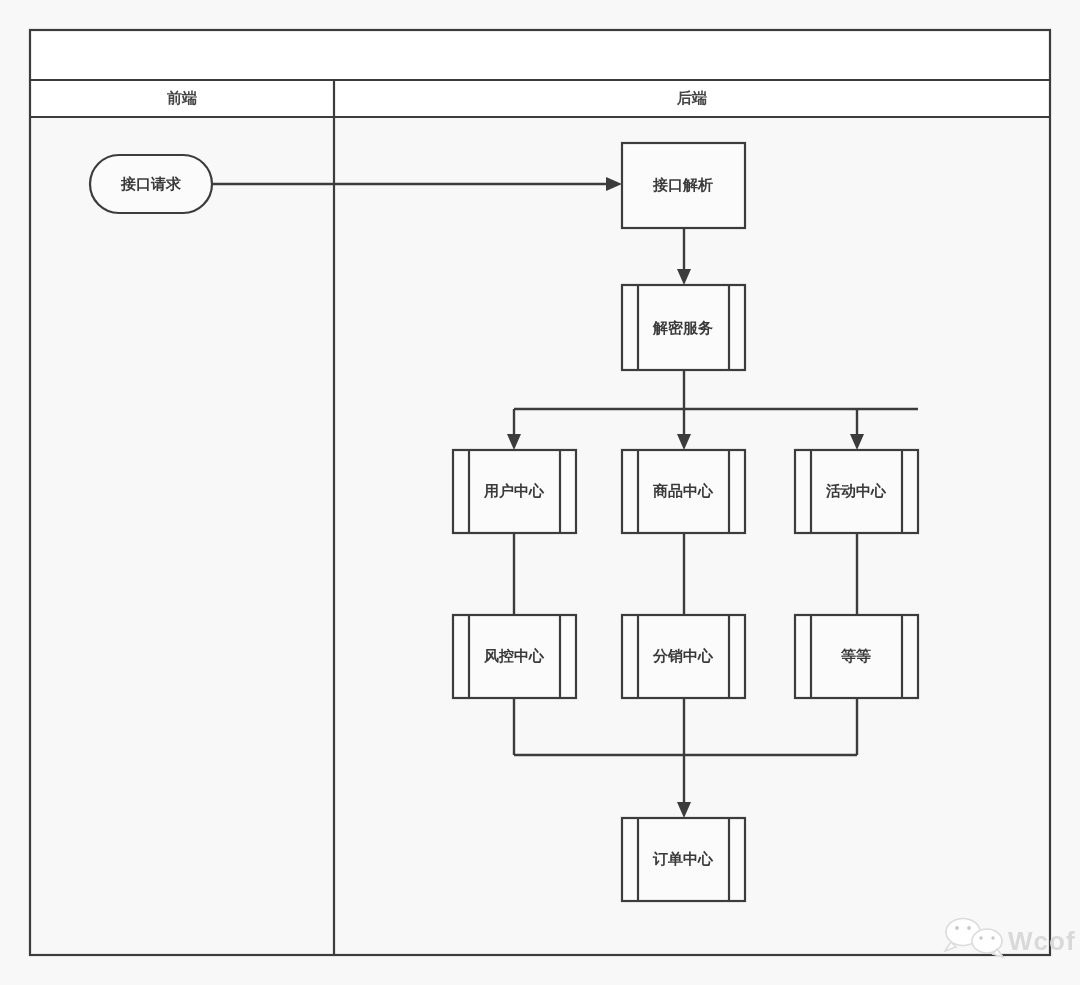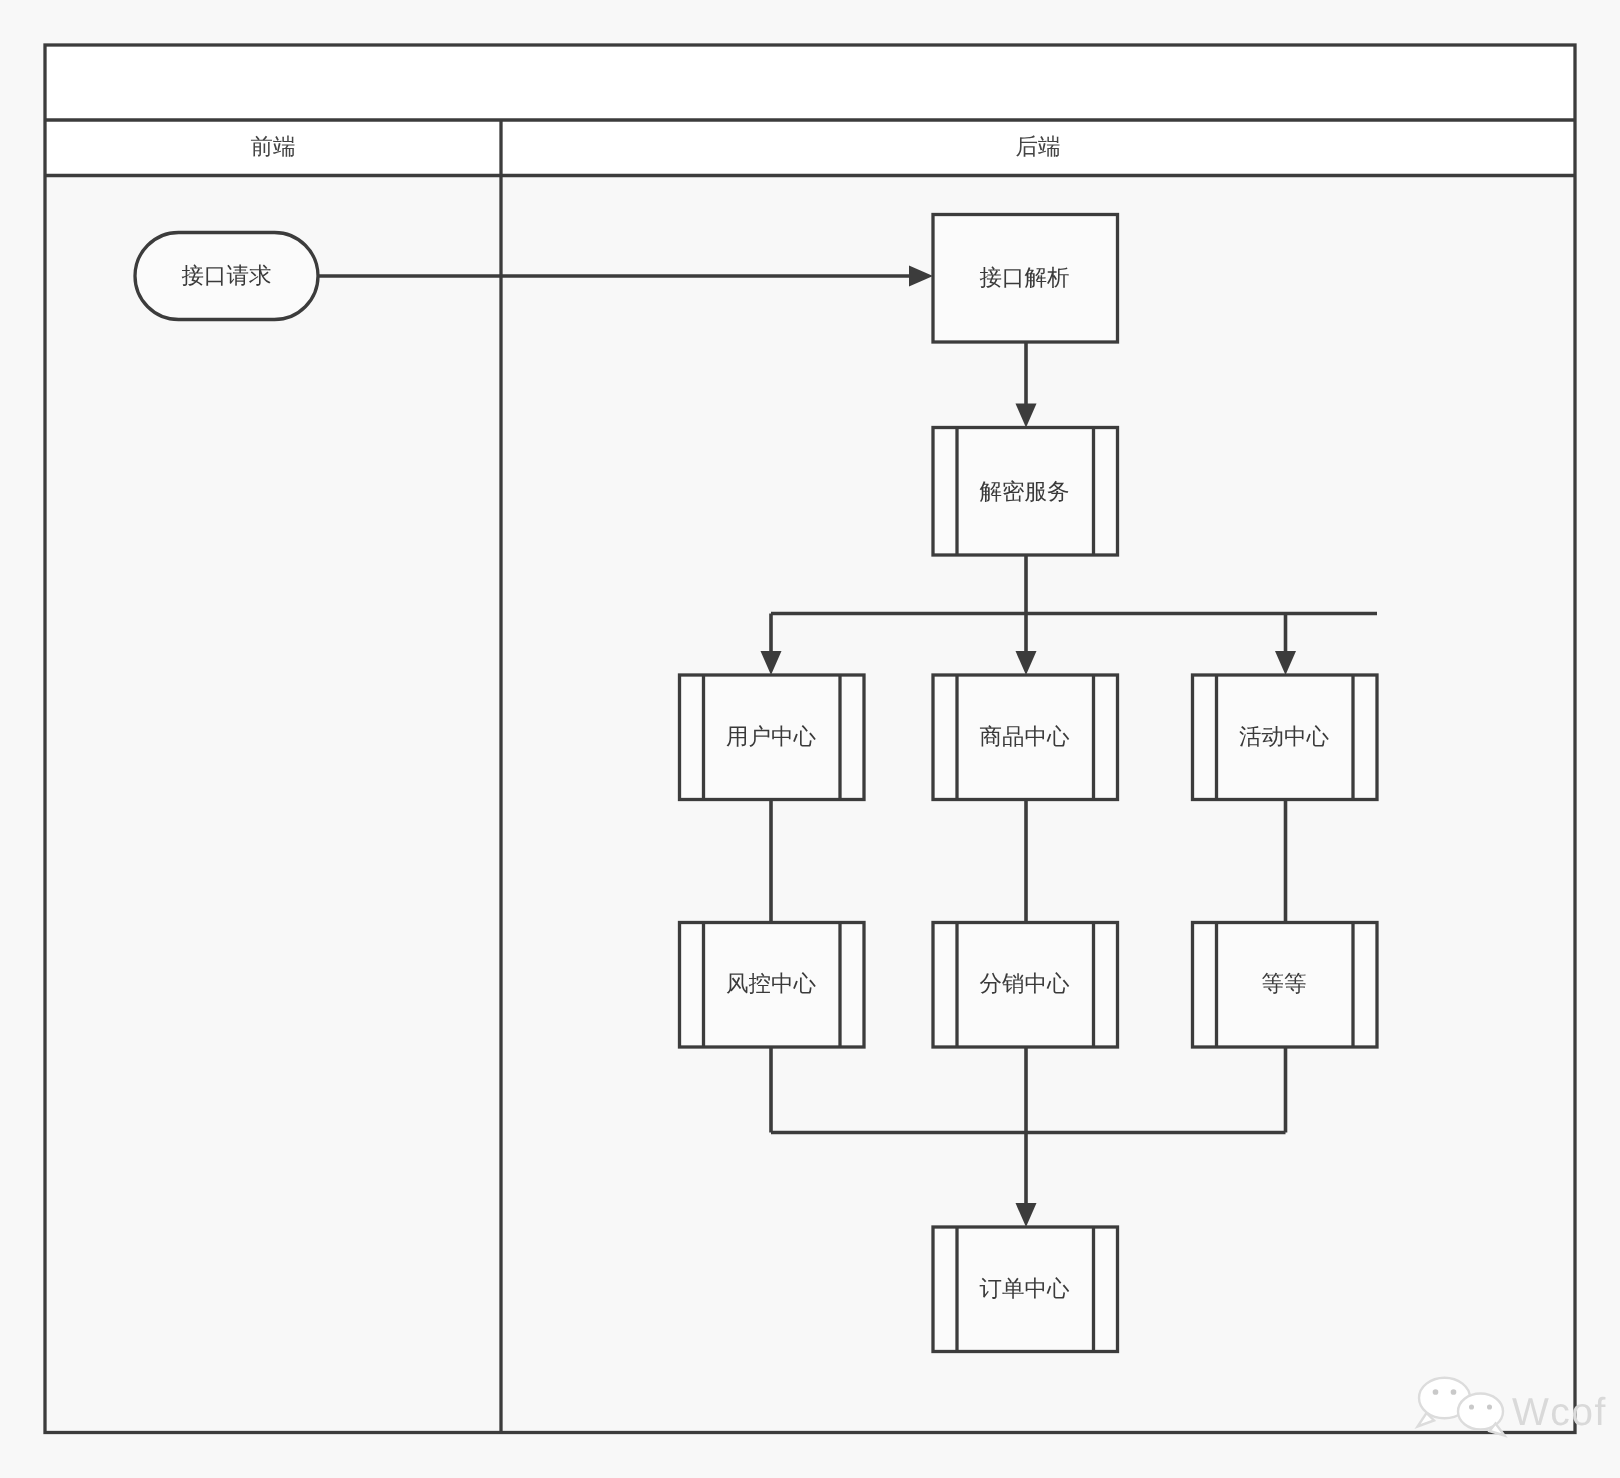--- a/index.html
+++ b/index.html
@@ -13,20 +13,21 @@
     height: 985px;
     font-family: "Liberation Sans", "DejaVu Sans", sans-serif;
     overflow: hidden;
     position: relative;
   }
   #stage {
     position: absolute;
     left: 0; top: 0;
     width: 1080px;
     height: 985px;
+    font-weight: bold;
   }
   svg.diagram {
     position: absolute;
     left: 0; top: 0;
     width: 1080px;
     height: 985px;
     display: block;
   }
   .node-text {
     font-family: "Liberation Sans", "DejaVu Sans", sans-serif;

